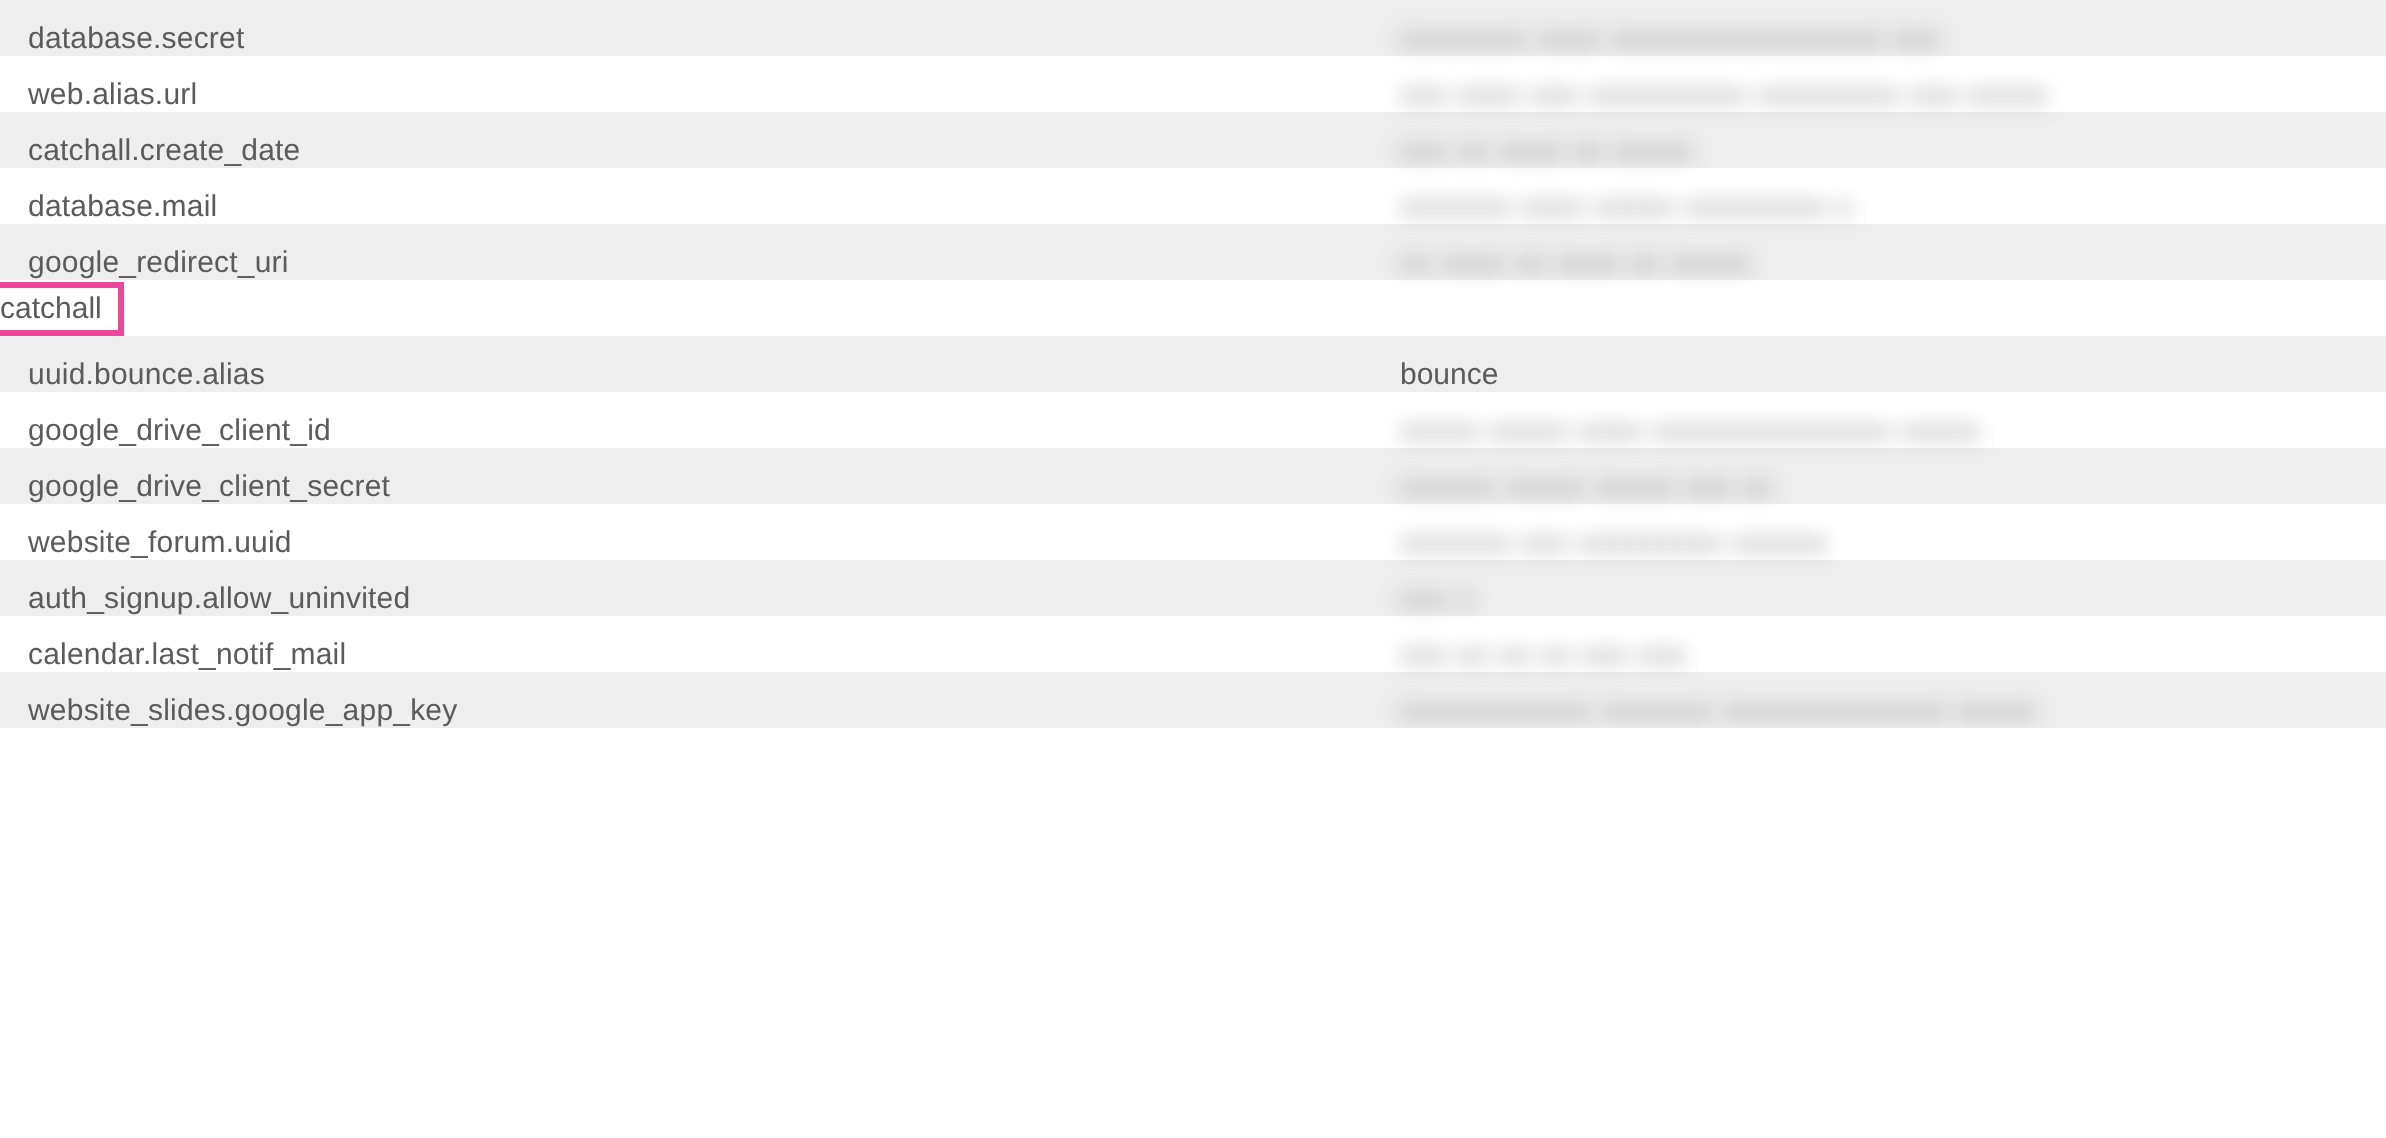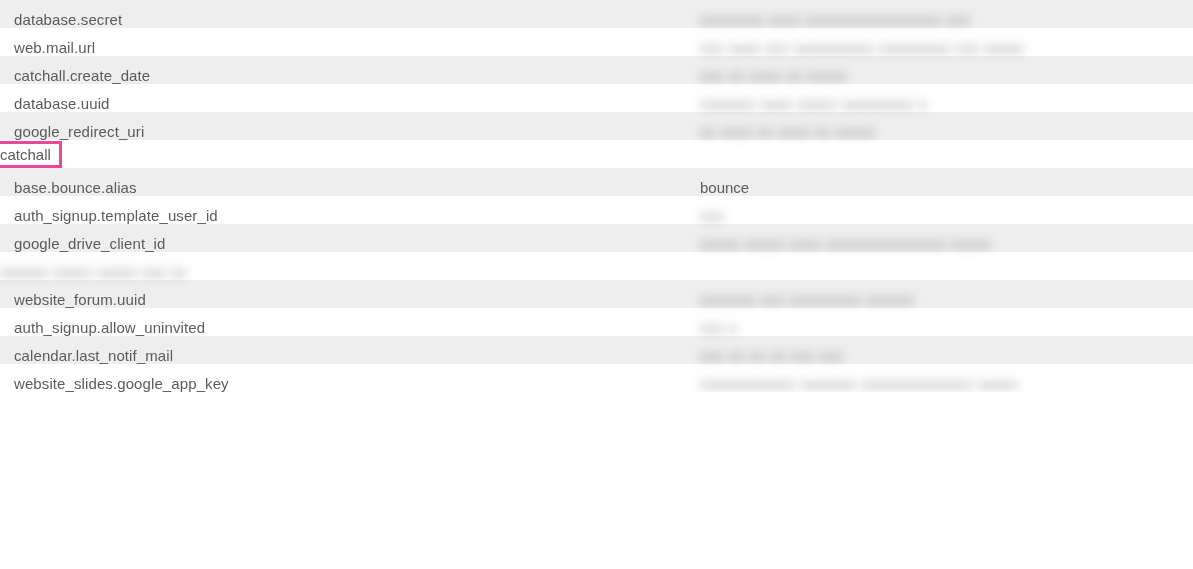--- a/index.html
+++ b/index.html
@@ -14,51 +14,48 @@
 </style>
 </head>
 <body>
 
 <div id="table">
     <div class="row">
       <div class="key-cell">database.secret</div>
       <div class="val-cell"><span class="blur">xxxxxxxx xxxx xxxxxxxxxxxxxxxxx xxx</span></div>
     </div>
     <div class="row">
-      <div class="key-cell">web.mail.url</div>
+      <div class="key-cell">web.alias.url</div>
       <div class="val-cell"><span class="blur">xxx xxxx xxx xxxxxxxxxx xxxxxxxxx xxx xxxxx</span></div>
     </div>
     <div class="row">
       <div class="key-cell">catchall.create_date</div>
       <div class="val-cell"><span class="blur">xxx xx xxxx xx xxxxx</span></div>
     </div>
     <div class="row">
-      <div class="key-cell">database.uuid</div>
+      <div class="key-cell">database.mail</div>
       <div class="val-cell"><span class="blur">xxxxxxx xxxx xxxxx xxxxxxxxx x</span></div>
     </div>
     <div class="row">
       <div class="key-cell">google_redirect_uri</div>
       <div class="val-cell"><span class="blur">xx xxxx xx xxxx xx xxxxx</span></div>
     </div>
     <div class="row">
       <div class="val-cell"><span class="highlight-box">catchall</span></div>
     </div>
     <div class="row">
-      <div class="key-cell">base.bounce.alias</div>
+      <div class="key-cell">uuid.bounce.alias</div>
       <div class="val-cell"><span>bounce</span></div>
-    </div>
-    <div class="row">
-      <div class="key-cell">auth_signup.template_user_id</div>
-      <div class="val-cell"><span class="blur">xxx</span></div>
     </div>
     <div class="row">
       <div class="key-cell">google_drive_client_id</div>
       <div class="val-cell"><span class="blur">xxxxx xxxxx xxxx xxxxxxxxxxxxxxx xxxxx</span></div>
     </div>
     <div class="row">
+      <div class="key-cell">google_drive_client_secret</div>
       <div class="val-cell"><span class="blur">xxxxxx xxxxx xxxxx xxx xx</span></div>
     </div>
     <div class="row">
       <div class="key-cell">website_forum.uuid</div>
       <div class="val-cell"><span class="blur">xxxxxxx xxx xxxxxxxxx xxxxxx</span></div>
     </div>
     <div class="row">
       <div class="key-cell">auth_signup.allow_uninvited</div>
       <div class="val-cell"><span class="blur">xxx x</span></div>
     </div>

